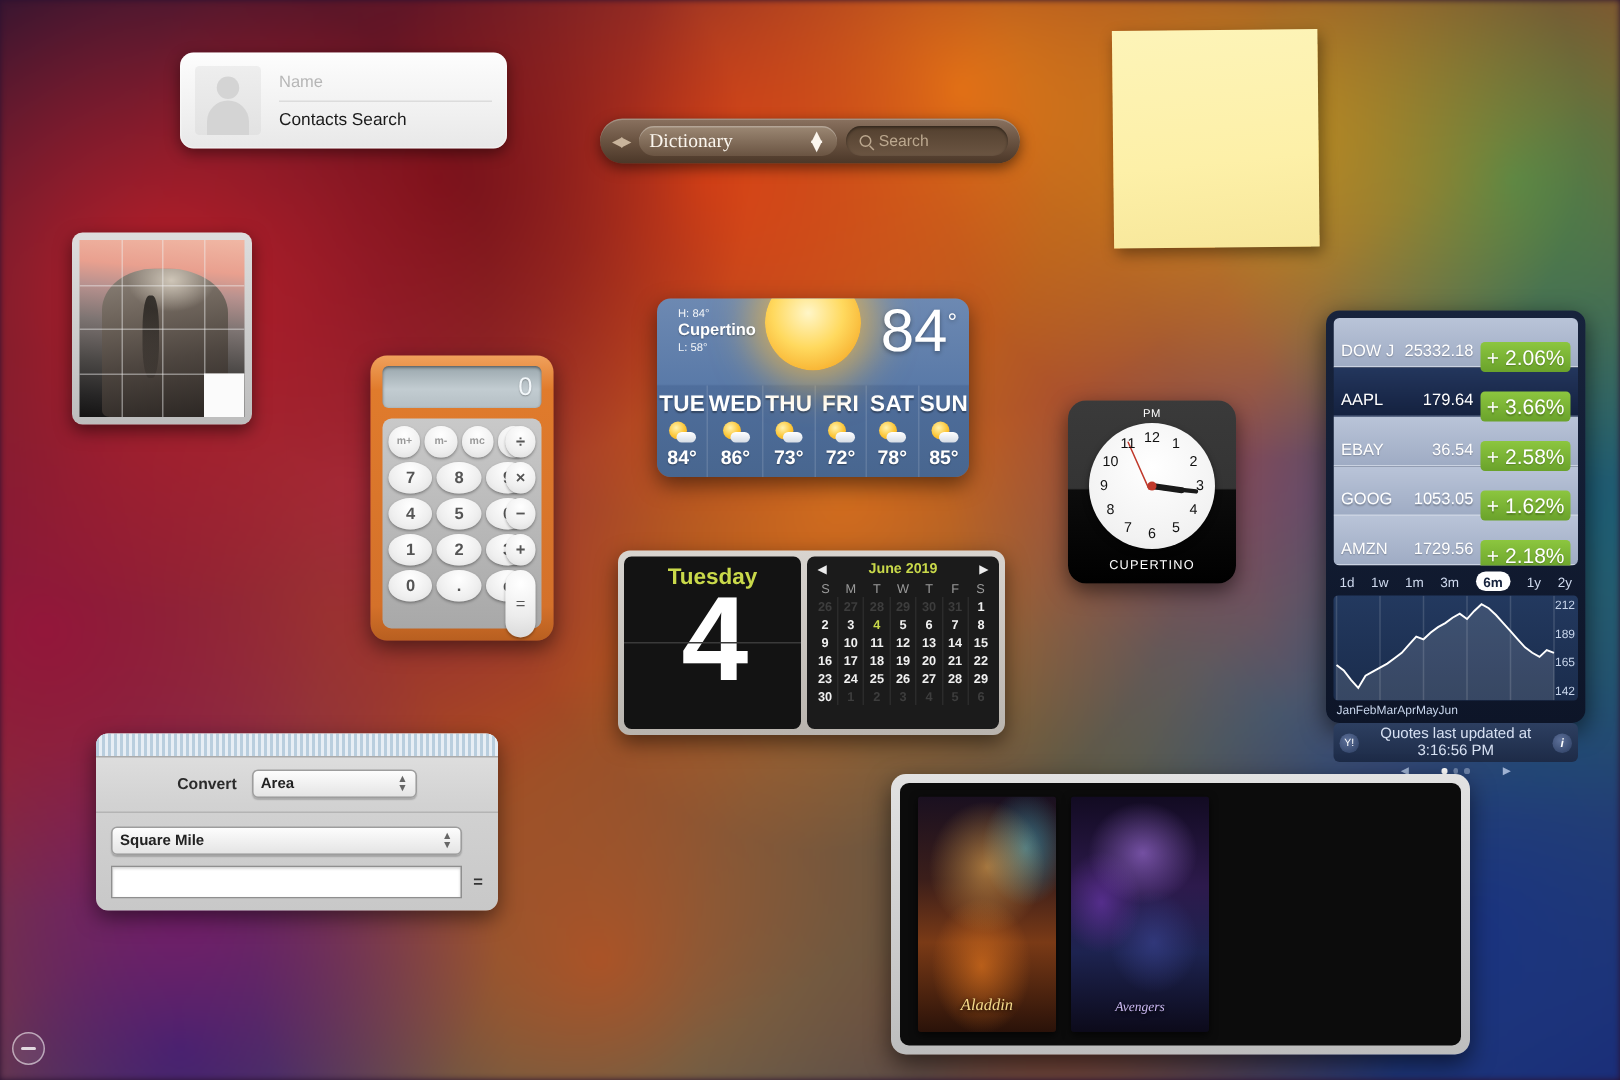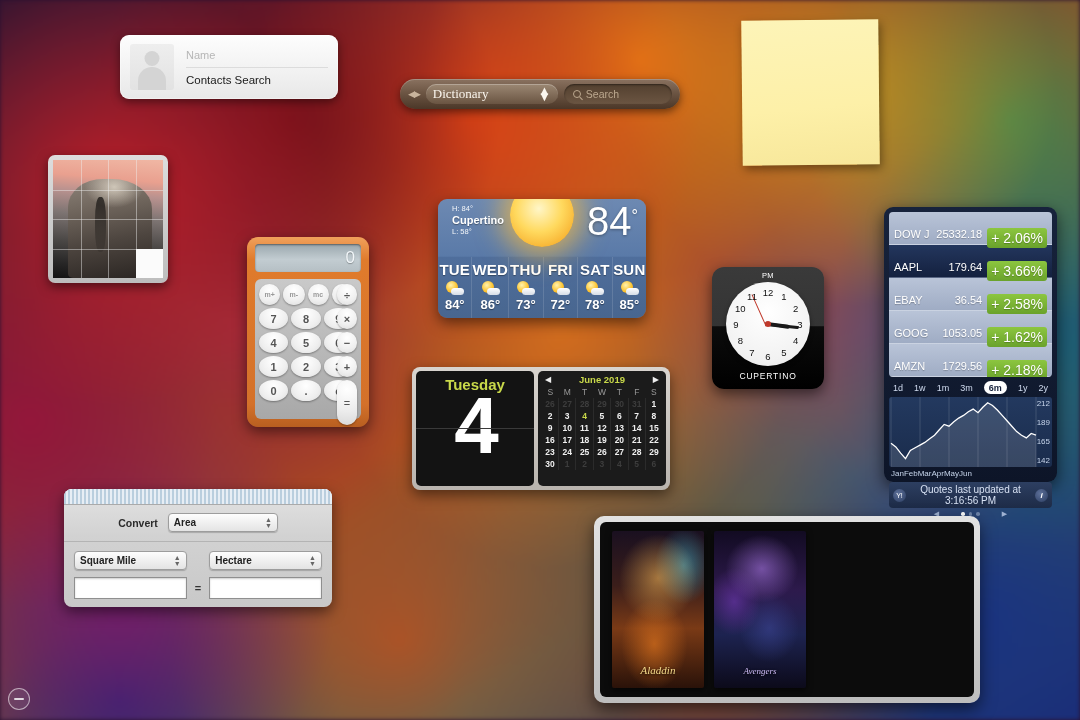--- a/index.html
+++ b/index.html
@@ -786,27 +786,20 @@
   </div>
   <div class="r2">
     <div class="col">
       <div class="popup">
         <span>Square Mile</span>
         <span class="st">▲<br>▼</span>
       </div>
       <div class="field"></div>
     </div>
     <div class="eqs">=</div>
-    <div class="col">
-      <div class="popup">
-        <span>Hectare</span>
-        <span class="st">▲<br>▼</span>
-      </div>
-      <div class="field"></div>
-    </div>
   </div>
 </div>
 
 <div class="w" id="movies">
   <div class="screen">
     <div class="poster p1">
       <span class="ttl">Aladdin</span>
     </div>
     <div class="poster p2">
       <span class="ttl">Avengers</span>

